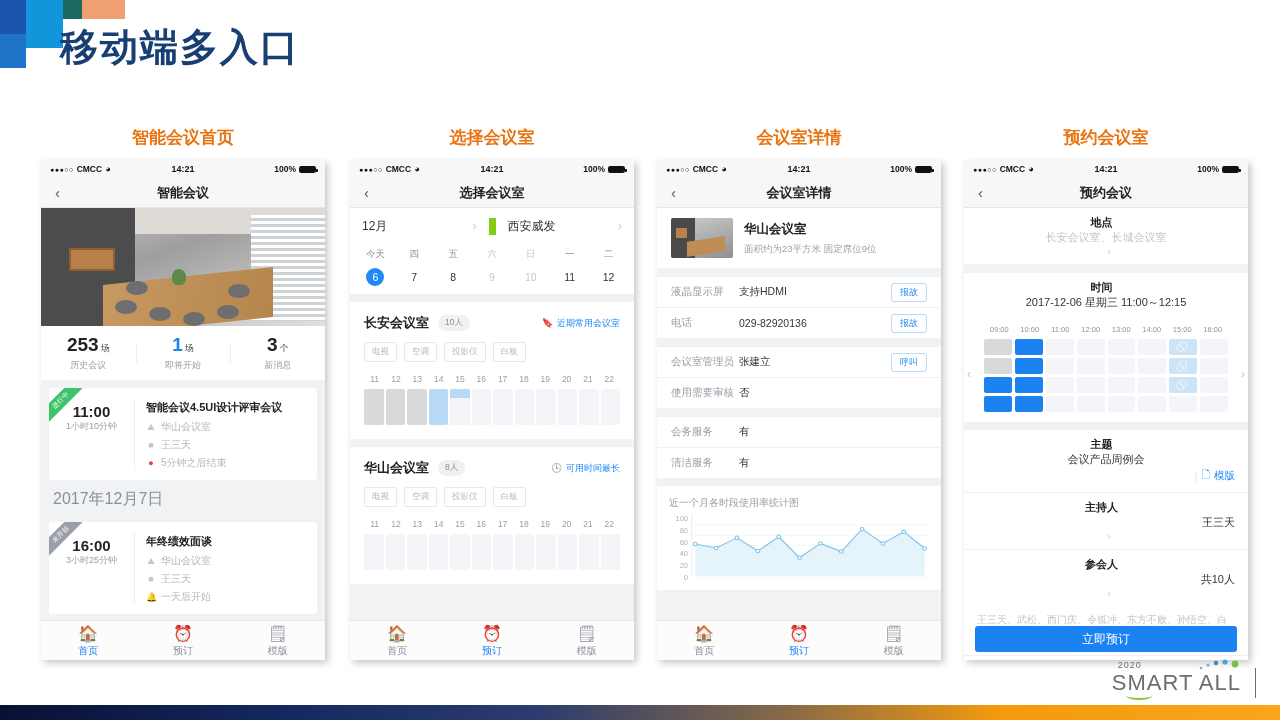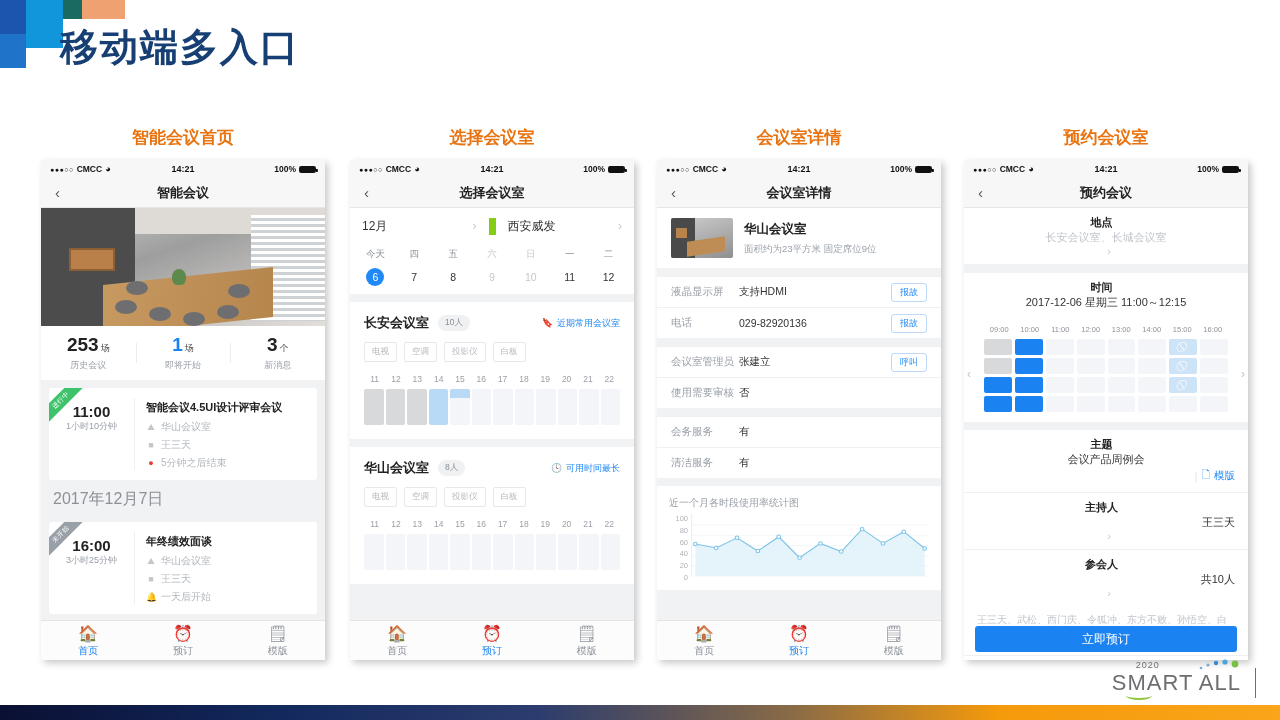--- a/index.html
+++ b/index.html
@@ -202,21 +202,21 @@
                        display:flex; align-items:center; justify-content:center; }
   .sched .arrL, .sched .arrR { position:absolute; top:48%; font-size:12px; color:#c0c4c9; }
   .sched .arrL { left:3px; } .sched .arrR { right:3px; }
   .bookbtn { position:absolute; left:11px; right:11px; bottom:8px; height:26px; background:#1b82f2;
              color:#fff; font-size:12px; border-radius:3px; display:flex; align-items:center;
              justify-content:center; }
 
   
   .footer-logos { position:absolute; right:24px; bottom:22px; display:flex; align-items:center; gap:14px; }
   .smartall { position:relative; color:#6d6e71; font-size:22px; letter-spacing:1px; line-height:1; }
-  .smartall .yr { position:absolute; left:24px; top:-11px; font-size:9px; color:#6d6e71; }
+  .smartall .yr { position:absolute; left:6px; top:-11px; font-size:9px; color:#6d6e71; }
   .smartall .dots { position:absolute; right:-6px; top:-13px; }
   .smartall .arc { position:absolute; left:14px; bottom:-6px; width:26px; height:9px;
                    border-bottom:2px solid #8cc63f; border-radius:0 0 50% 50%; }
   .vbar { width:1px; height:30px; background:#6d6e71; }
   .wafer { display:flex; align-items:center; gap:7px; }
   .wmark { width:34px; height:30px; position:relative; }
   .wafer-name { font-size:11px; font-weight:bold; color:#231f20; letter-spacing:0.3px; }
 
   .bottombar { position:absolute; left:0; right:0; bottom:0; height:15px;
                background:linear-gradient(90deg,#0a1033 0%,#13295e 22%,#2c3c6e 42%,#8a6b46 62%,#f59a0b 78%,#faa51a 100%); }

